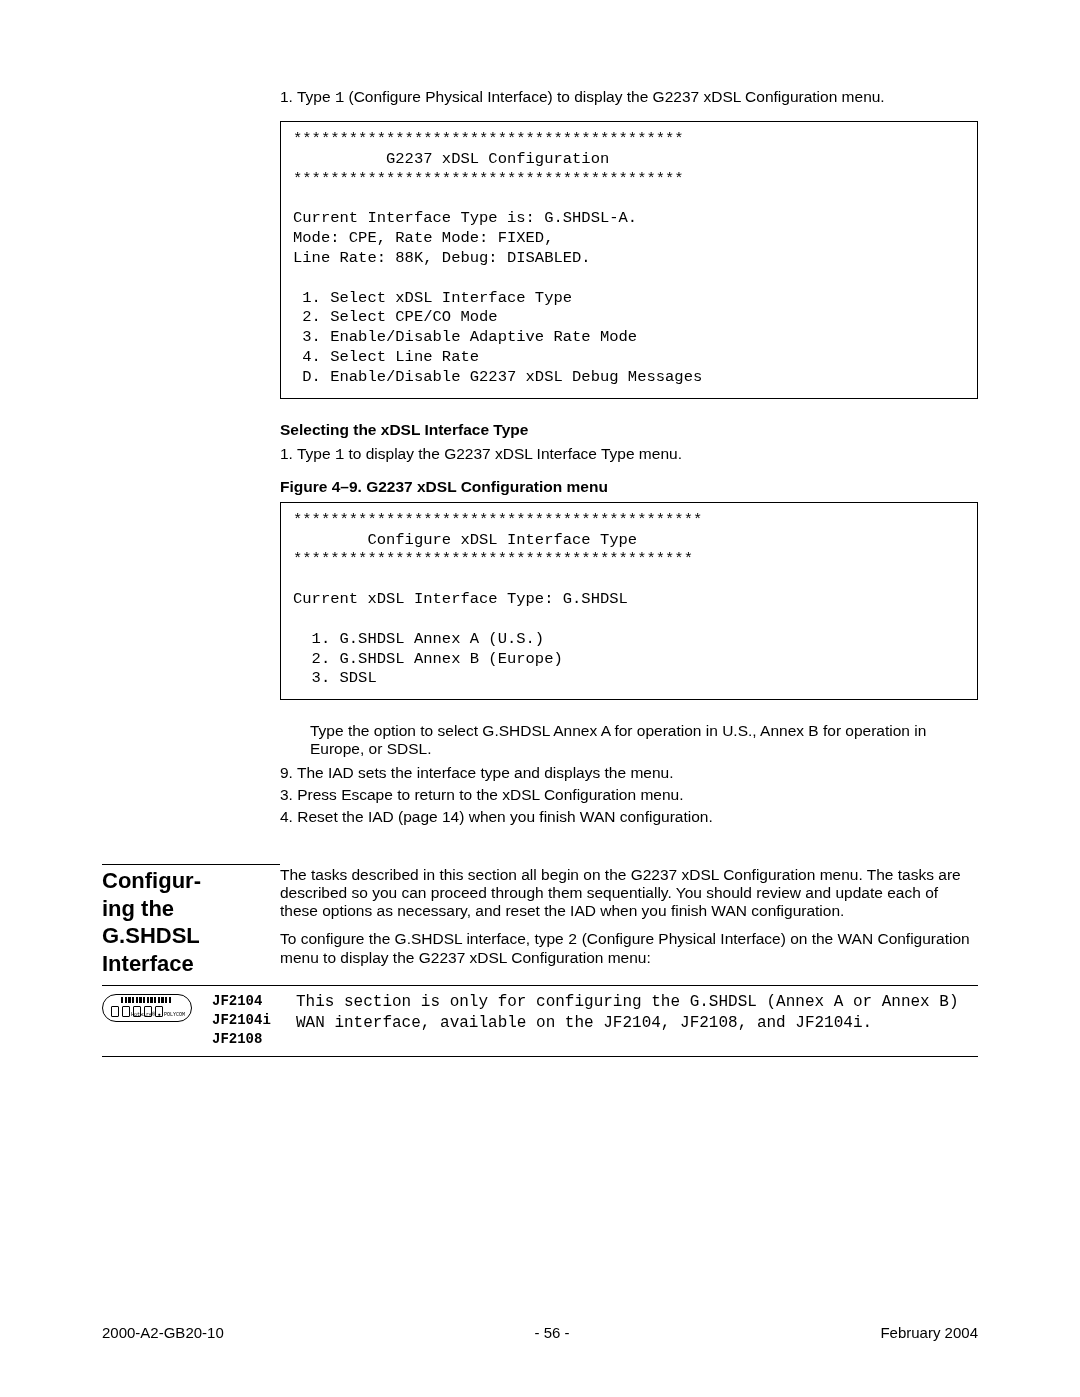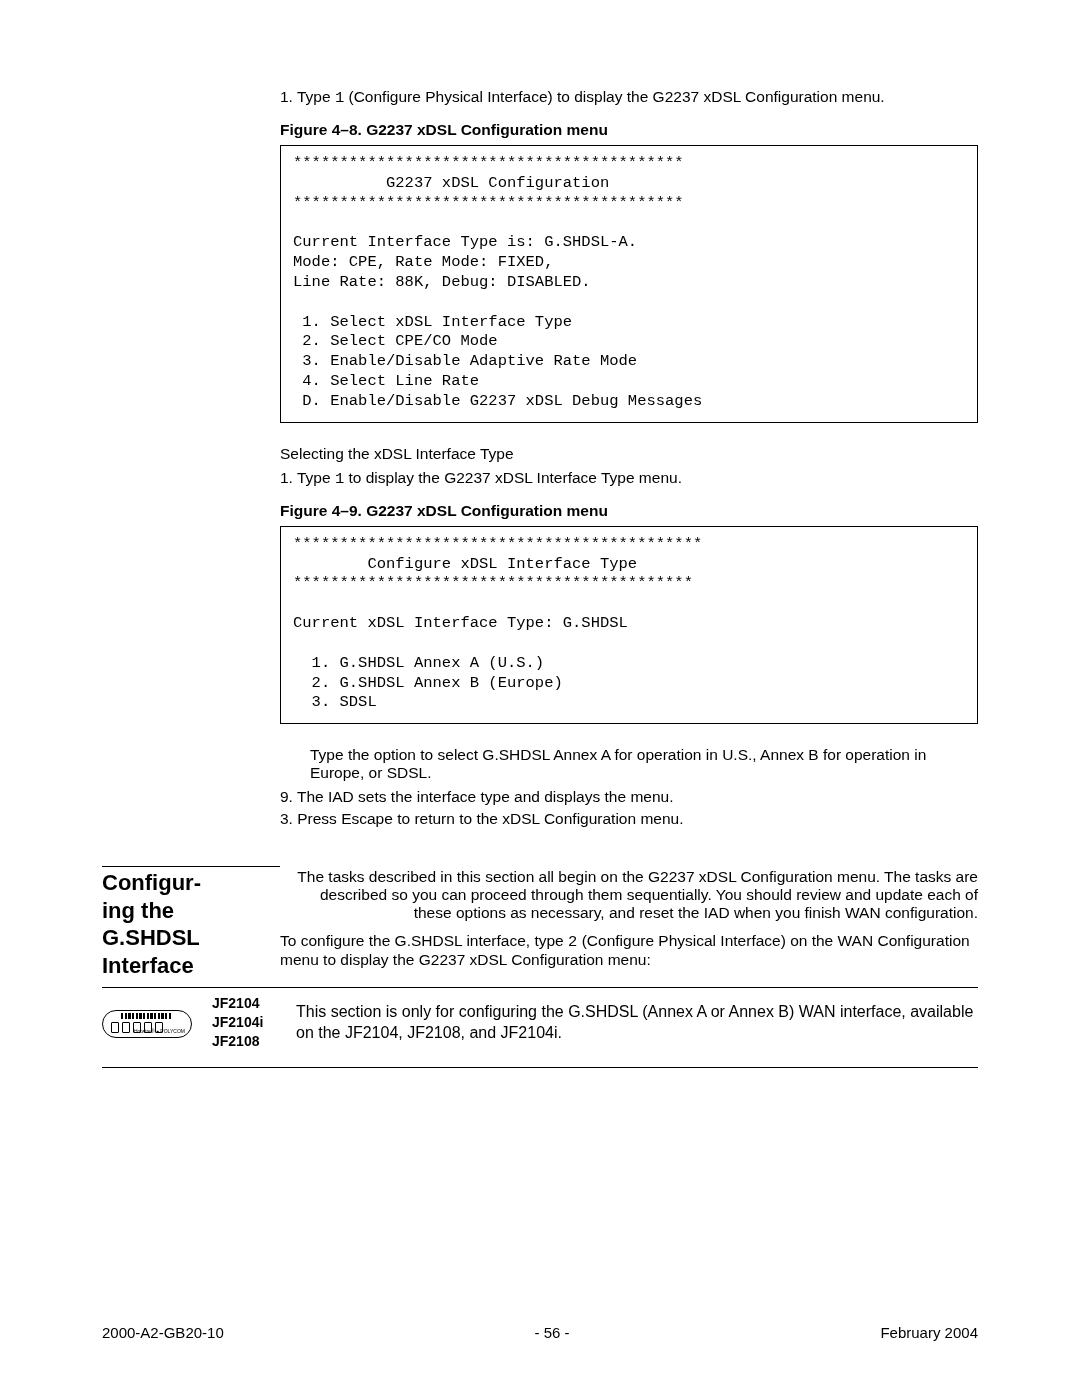--- a/index.html
+++ b/index.html
@@ -33,21 +33,21 @@
   .codebox {
     border: 1.2px solid #000;
     padding: 8px 12px 10px 12px;
     font-family: "Courier New", Courier, monospace;
     font-size: 15.5px;
     line-height: 1.28;
     white-space: pre;
     margin-bottom: 22px;
   }
   .subheading {
-    font-weight: normal;
+    font-weight: bold;
     margin: 16px 0 6px 0;
   }
   .indent-para {
     margin: 0 0 6px 30px;
   }
   .list-item {
     margin: 0 0 4px 0;
   }
   .section-wrapper {
     display: flex;
@@ -64,25 +64,26 @@
     box-sizing: border-box;
     border-top: 1.5px solid #000;
     padding-top: 2px;
   }
   .section-body {
     flex: 1;
     padding-top: 2px;
   }
   .note-row {
     display: flex;
-    align-items: center;
+    align-items: flex-start;
     border-top: 1.2px solid #000;
     border-bottom: 1.2px solid #000;
-    padding: 6px 0 16px 0;
+    padding: 6px 0 7px 0;
     margin-top: 8px;
+    font-family: Liberation Mono, monospace;
   }
   .note-icon-col {
     width: 110px;
     flex: 0 0 110px;
     padding-top: 2px;
   }
   .note-model-col {
     width: 84px;
     flex: 0 0 84px;
     font-weight: bold;
@@ -150,21 +151,20 @@
 <body>
 
 <div class="page">
 
   <div class="main-col">
 
     <div class="ol-step">
       <span>1.  Type </span><span class="mono-inline">1</span><span> (Configure Physical Interface) to display the G2237 xDSL Configuration menu.</span>
     </div>
 
-    <div class="figcap">Figure 4–8.  G2237 xDSL Configuration menu</div>
     <div class="codebox">******************************************
           G2237 xDSL Configuration
 ******************************************
 
 Current Interface Type is: G.SHDSL-A.
 Mode: CPE, Rate Mode: FIXED,
 Line Rate: 88K, Debug: DISABLED.
 
  1. Select xDSL Interface Type
  2. Select CPE/CO Mode
@@ -185,28 +185,29 @@
 
 Current xDSL Interface Type: G.SHDSL
 
   1. G.SHDSL Annex A (U.S.)
   2. G.SHDSL Annex B (Europe)
   3. SDSL</div>
 
     <div class="indent-para">Type the option to select G.SHDSL Annex A for operation in U.S., Annex B for operation in Europe, or SDSL.</div>
     <div class="list-item">9.   The IAD sets the interface type and displays the menu.</div>
     <div class="list-item">3.   Press Escape to return to the xDSL Configuration menu.</div>
+    <div class="list-item">4.   Reset the IAD (page 14) when you finish WAN configuration.</div>
 
   </div>
 
   <div class="section-wrapper">
     <div class="side-heading" style="white-space: pre-line;">Configur-
 ing the G.SHDSL Interface</div>
     <div class="section-body">
-      <p style="margin:0 0 10px 0;text-align:right;">The tasks described in this section all begin on the G2237 xDSL Configuration menu. The tasks are described so you can proceed through them sequentially. You should review and update each of these options as necessary, and reset the IAD when you finish WAN configuration.</p>
+      <p style="margin:0 0 10px 0;">The tasks described in this section all begin on the G2237 xDSL Configuration menu. The tasks are described so you can proceed through them sequentially. You should review and update each of these options as necessary, and reset the IAD when you finish WAN configuration.</p>
       <p style="margin:0 0 8px 0;">
         <span>To configure the G.SHDSL interface, type </span><span class="mono-inline">2</span><span> (Configure Physical Interface) on the WAN Configuration menu to display the G2237 xDSL Configuration menu:</span>
       </p>
     </div>
   </div>
 
   <div class="note-row" style="margin-left:0; margin-right:0;">
     <div class="note-icon-col">
       <div class="device-icon">
         <div class="slots">

